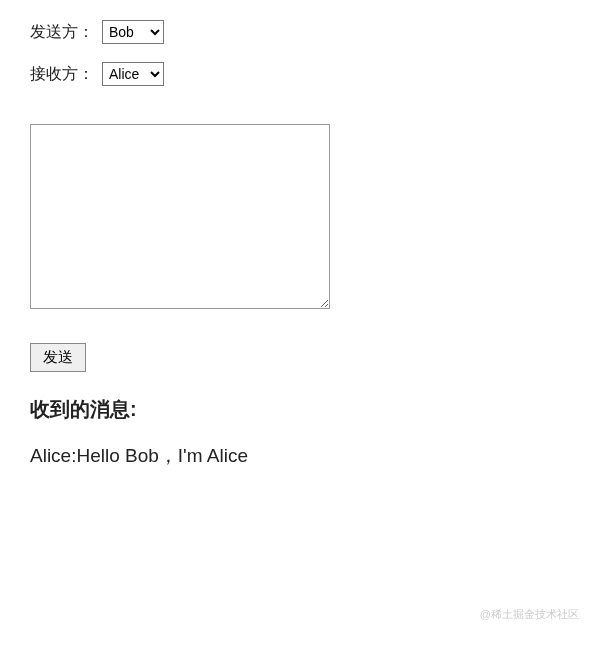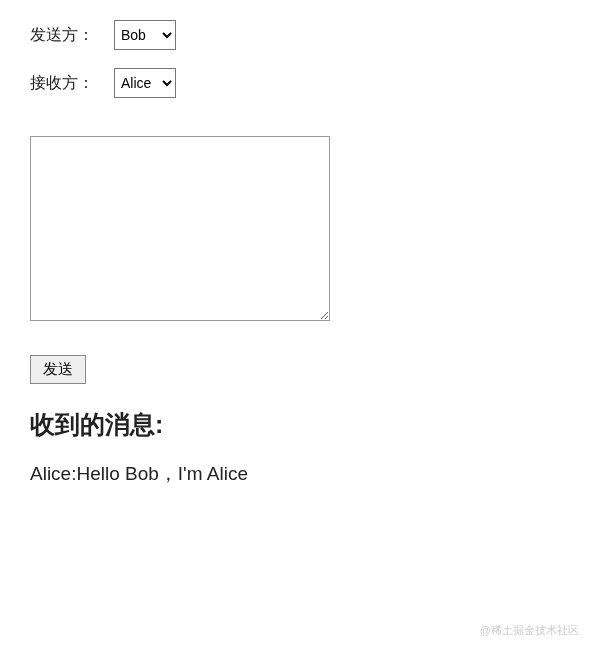--- a/index.html
+++ b/index.html
@@ -1,17 +1,16 @@
 <!DOCTYPE html>
 <html><head>
   <meta charset="utf-8">
   <style>
     * {
       box-sizing: border-box;
-      gap: 12px;
     }
     body {
       margin: 0;
       padding: 20px 30px;
       font-family: "Microsoft YaHei", "PingFang SC", Arial, sans-serif;
       font-size: 16px;
       color: #222;
       background: #fff;
       width: 591px;
       height: 646px;
@@ -23,21 +22,21 @@
       align-items: center;
     }
     .form-label {
       margin-right: 8px;
     }
     select {
       font-size: 14px;
       padding: 1px 2px;
       border: 1px solid #777;
       background: #fff;
-      height: 30px;
+      height: 24px;
       min-width: 62px;
     }
     textarea {
       width: 300px;
       height: 185px;
       margin-top: 20px;
       font-family: inherit;
       font-size: 14px;
       padding: 4px;
       border: 1px solid #999;
@@ -48,30 +47,30 @@
       padding: 4px 12px;
       font-size: 15px;
       font-family: Liberation Serif, serif;
       background: #efefef;
       border: 1px solid #888;
       cursor: pointer;
     }
     .received-heading {
       margin-top: 24px;
       margin-bottom: 20px;
-      font-size: 25px;
+      font-size: 20px;
       font-weight: bold;
     }
     .message-item {
       font-size: 19px;
       margin-bottom: 8px;
     }
     .watermark {
       position: absolute;
-      bottom: 8px;
+      bottom: 24px;
       right: 12px;
       font-size: 11px;
       color: #ccc;
     }
   </style>
 </head>
 <body>
 
 <div class="form-row">
   <span class="form-label">发送方：</span>

